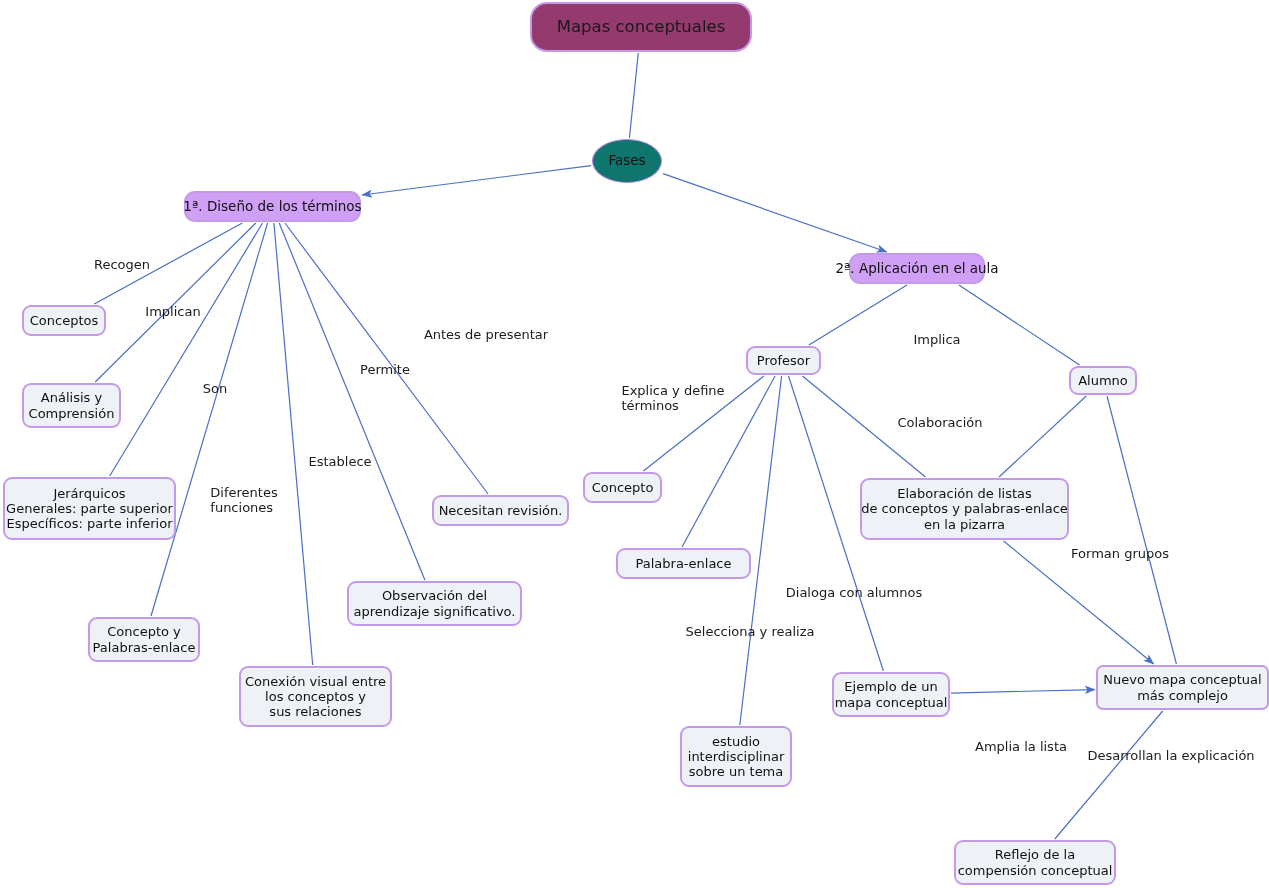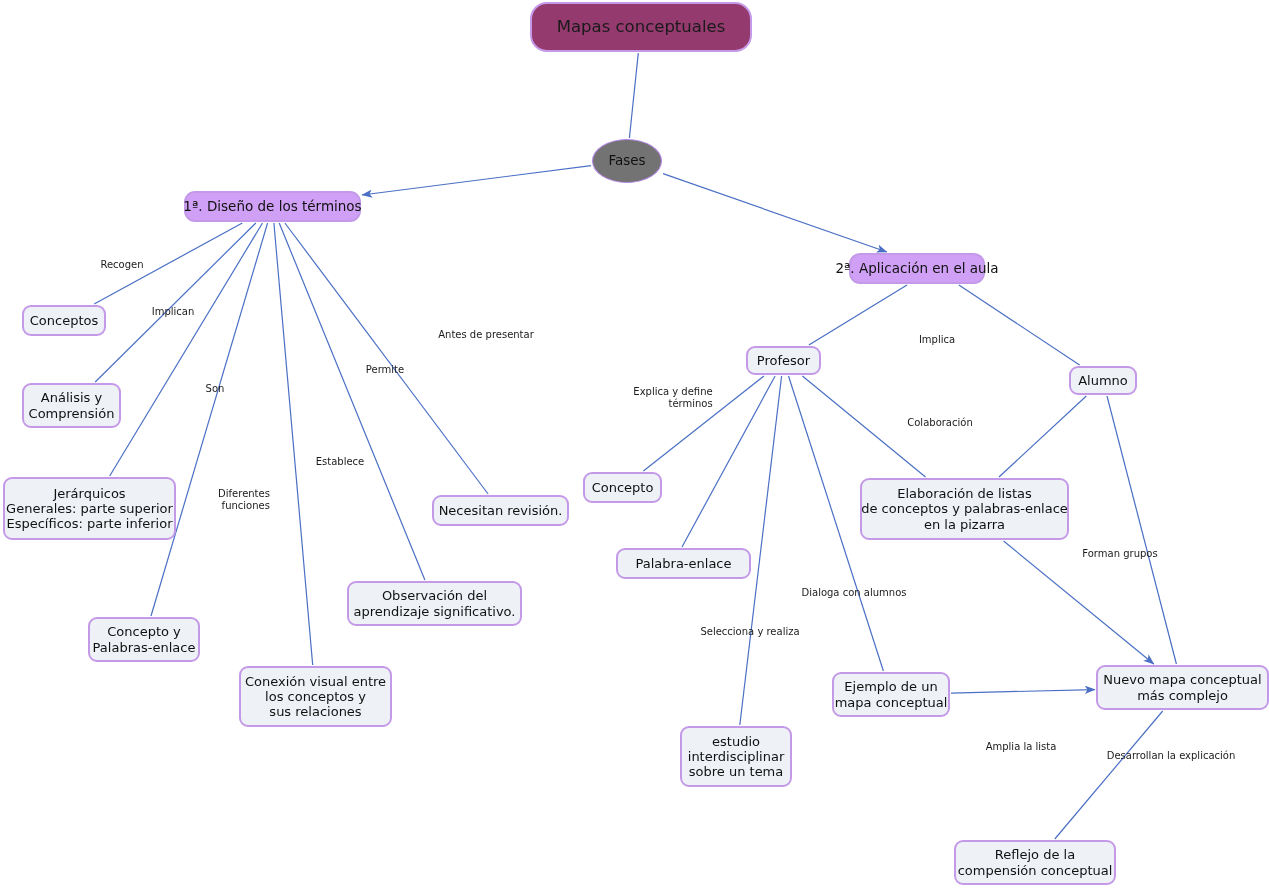--- a/index.html
+++ b/index.html
@@ -53,29 +53,29 @@
   }
   .node.phase {
     border-radius: 11px;
     border: 2.5px solid #c49ae8;
     background: #cfa0f5;
     font-size: 13.5px;
   }
   .node.ellipse {
     border-radius: 50%;
     border: 1.6px solid #b486e6;
-    background: #737373;
+    background: #0f766e;
     font-size: 13.5px;
   }
   .edge-label {
     position: absolute;
-    font-size: 10px;
+    font-size: 13px;
     color: #1b1b1b;
     white-space: pre;
-    text-align: right;
+    text-align: left;
     line-height: 1.18;
     transform: translate(-50%, -50%);
   }
 </style>
 </head>
 <body>
 
 <div id="map-canvas">
   <svg id="edge-layer" viewBox="0 0 1269 888" xmlns="http://www.w3.org/2000/svg">
     <defs>
@@ -132,21 +132,21 @@
       <div class="node box" style="left: 583px; top: 472px; width: 79px; height: 31px;"><span>Concepto</span></div>
       <div class="node box" style="left: 616px; top: 548px; width: 135px; height: 31px;"><span>Palabra-enlace</span></div>
       <div class="node box" style="left: 860px; top: 478px; width: 209px; height: 62px;"><span>Elaboración de listas
 de conceptos y palabras-enlace
 en la pizarra</span></div>
       <div class="node box" style="left: 680px; top: 726px; width: 112px; height: 61px;"><span>estudio
 interdisciplinar
 sobre un tema</span></div>
       <div class="node box" style="left: 832px; top: 672px; width: 118px; height: 45px;"><span>Ejemplo de un
 mapa conceptual</span></div>
-      <div class="node box" style="left: 1096px; top: 665px; width: 173px; height: 45px;"><span>Nuevo mapa conceptual
+      <div class="node box" style="left: 1096px; top: 665px; width: 173px; height: 45px; border-radius: 7px;"><span>Nuevo mapa conceptual
 más complejo</span></div>
       <div class="node box" style="left: 954px; top: 840px; width: 162px; height: 45px;"><span>Reflejo de la
 compensión conceptual</span></div>
     </div>
   <div id="label-layer">
       <div class="edge-label" style="left: 122px; top: 265px;">Recogen</div>
       <div class="edge-label" style="left: 173px; top: 312px;">Implican</div>
       <div class="edge-label" style="left: 215px; top: 389px;">Son</div>
       <div class="edge-label" style="left: 244px; top: 500px;">Diferentes
 funciones</div>

